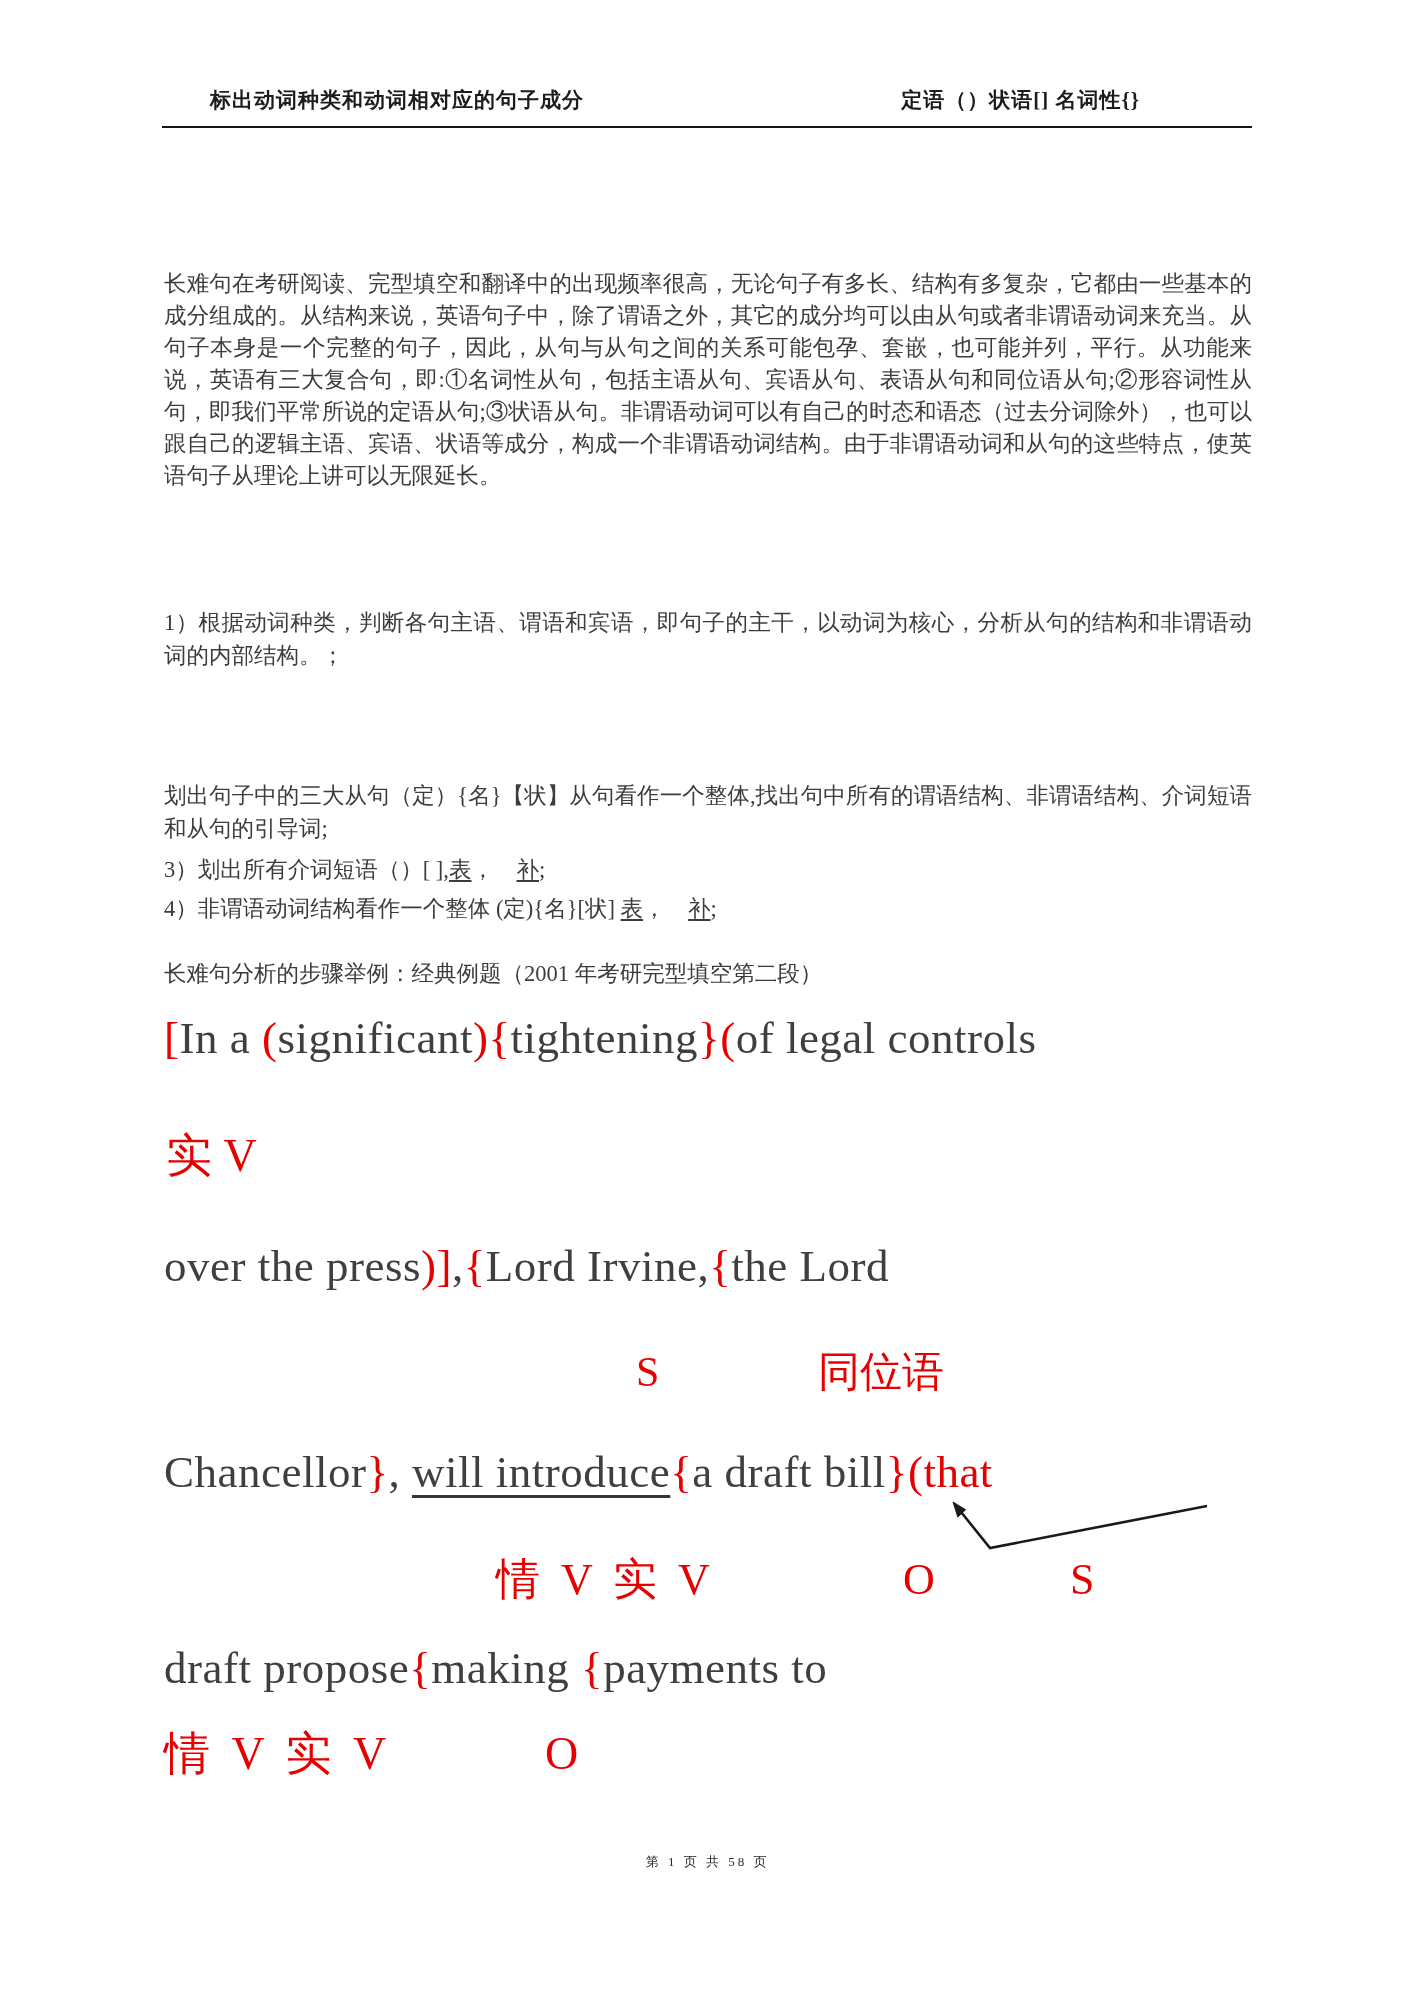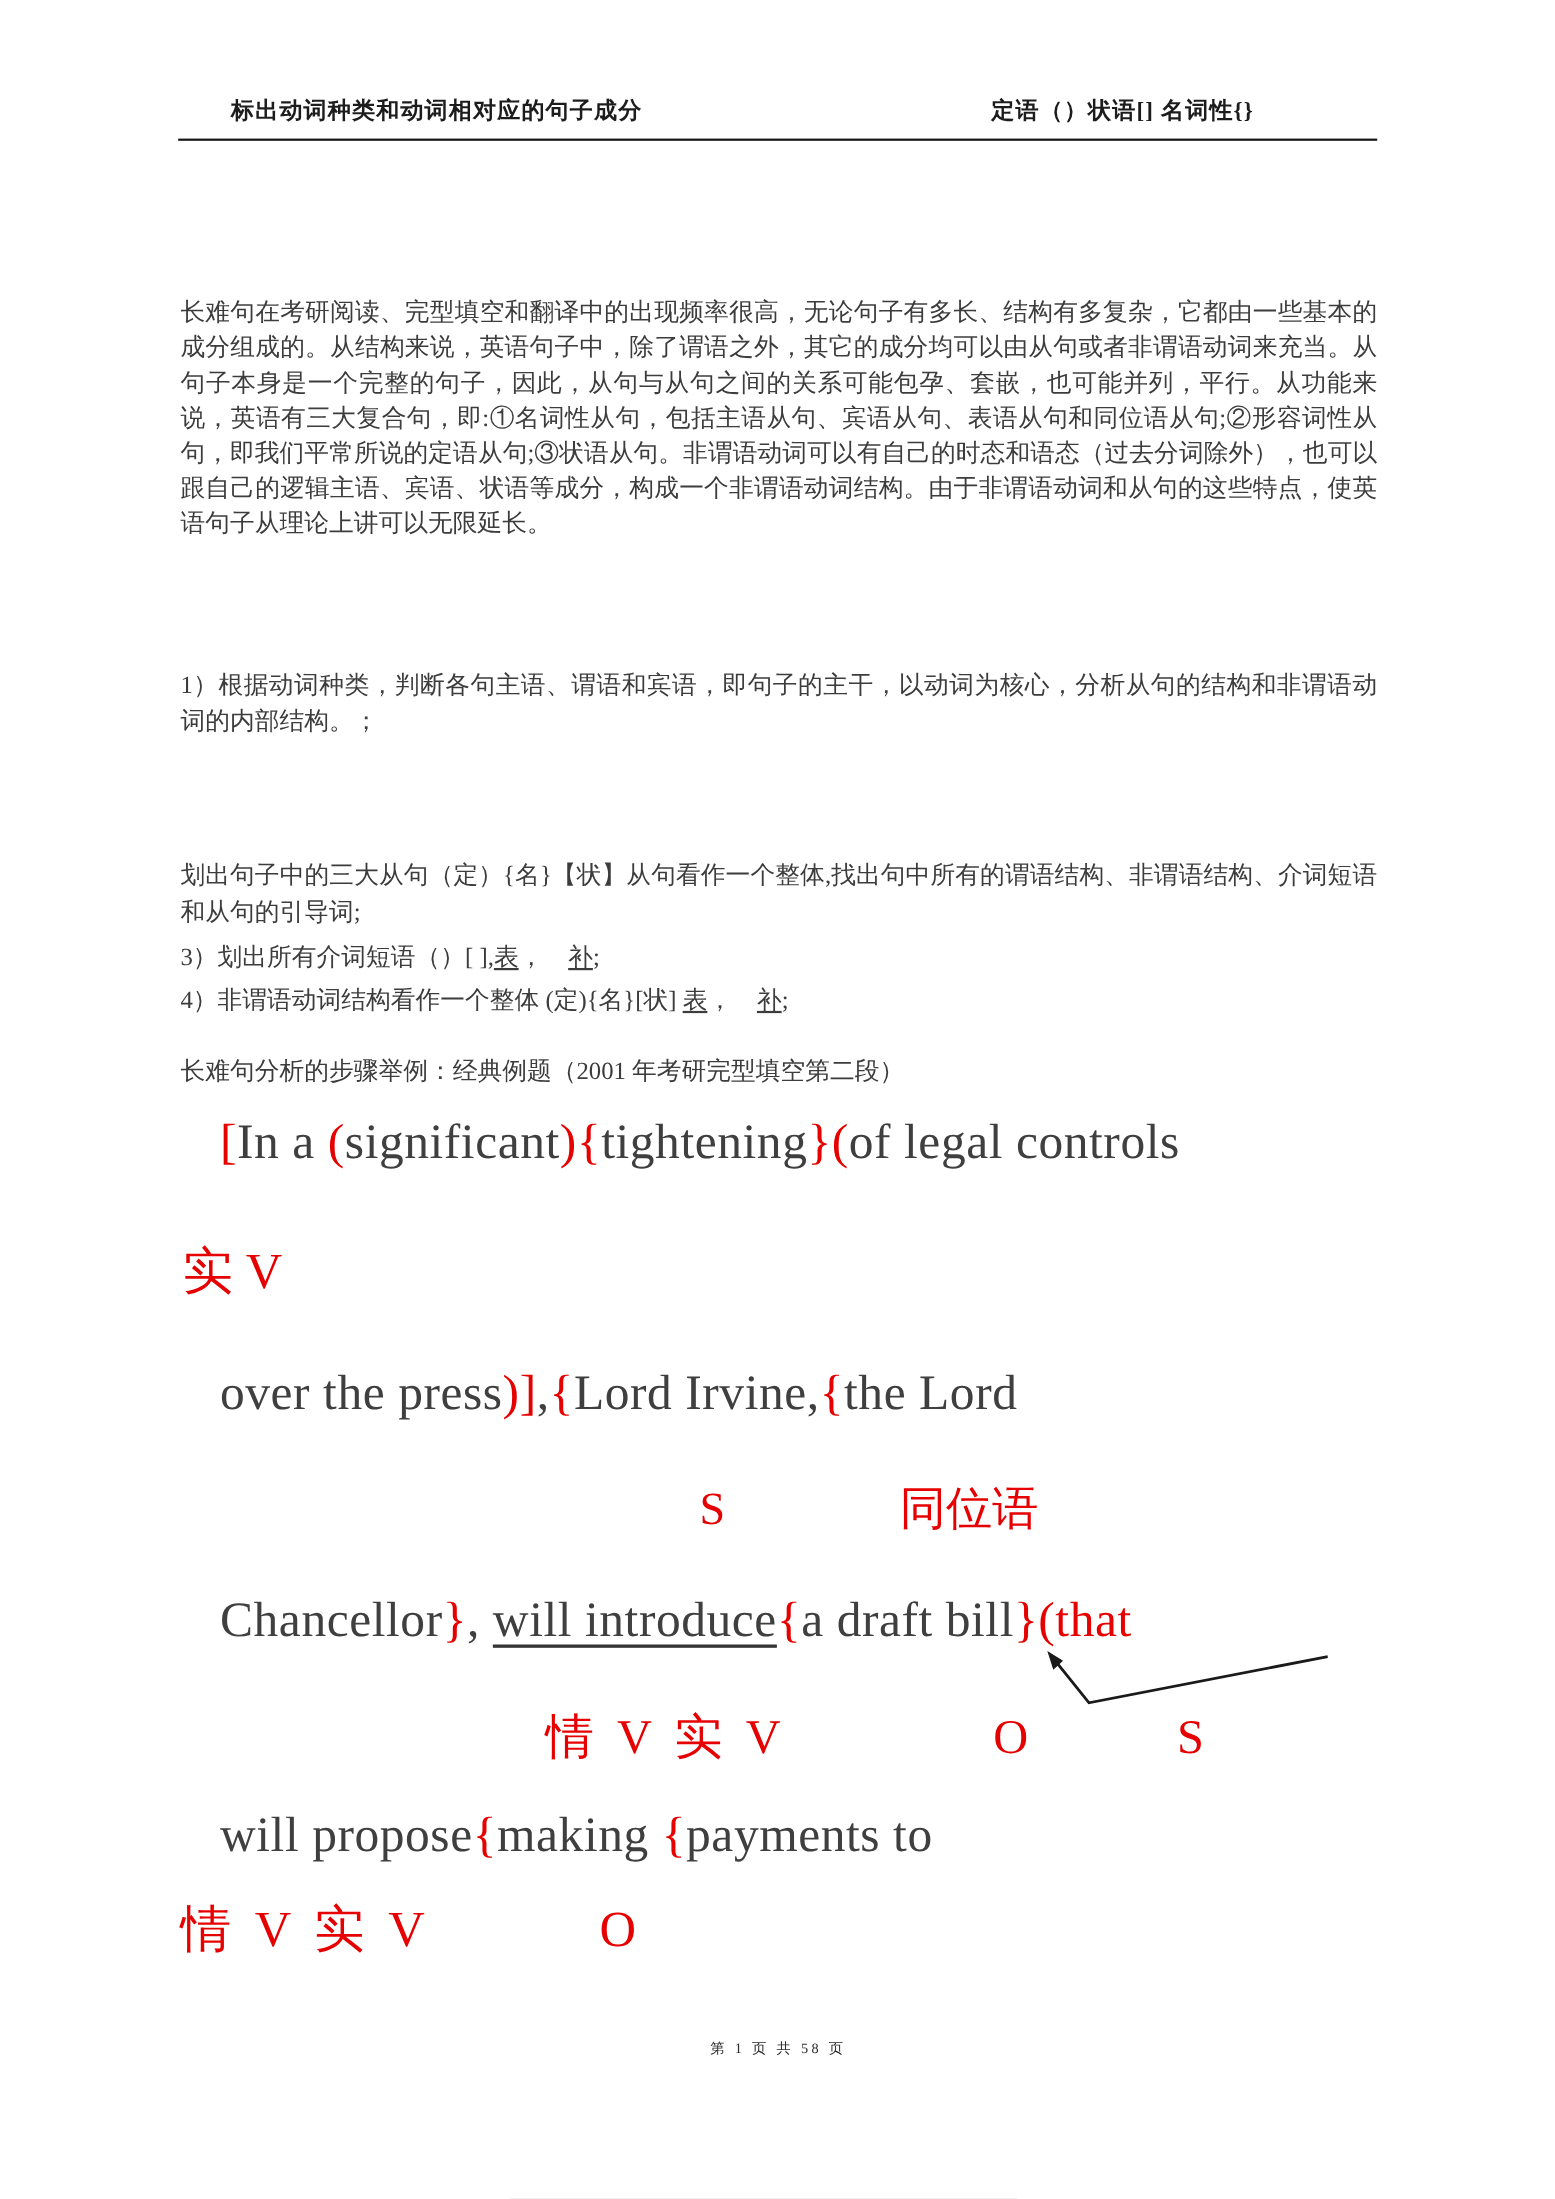--- a/index.html
+++ b/index.html
@@ -39,21 +39,21 @@
   .method2 { top:779px; line-height:33px; }
   .bodyblock p { margin:0; }
   .method2 .gap3 { margin-top:8px; }
   .method2 .gap4 { margin-top:6px; }
   .caption { top:958px; text-align:left; }
 
   
   .big {
     position:absolute; left:164px;
     font-size:45px; line-height:60px; color:#3f3f3f;
-    white-space:nowrap; letter-spacing:0.5px;margin-left:36px;
+    white-space:nowrap; letter-spacing:0.5px;
   }
   .red { color:var(--annotation_red,#e60000); }
   .u { text-decoration:underline; text-decoration-thickness:2px; text-underline-offset:3px; }
   .big .u { text-decoration-thickness:3px; text-underline-offset:8px; text-decoration-color:#343434; }
 
   .annot { position:absolute; font-size:44px; line-height:56px; color:var(--annotation_red,#e60000); white-space:nowrap; }
   .annot .abs { position:absolute; top:0; }
   .wsp { word-spacing:10px; }
 
   .arrow-svg { position:absolute; left:933px; top:1490px; }
@@ -105,21 +105,21 @@
     <path d="M 274 16 L 57 58 L 24 17" fill="none" stroke="#1a1a1a" stroke-width="2.6"></path>
     <polygon points="20,12 32.6,19.8 24.8,27" fill="#1a1a1a" stroke="#1a1a1a" stroke-width="1"></polygon>
   </svg>
 
   <div class="annot" style="left:0; top:1552px; width:1414px;">
     <span class="abs wsp" style="left:496px;">情 V 实 V</span>
     <span class="abs" style="left:903px;">O</span>
     <span class="abs" style="left:1070px;">S</span>
   </div>
 
-  <div class="big" style="top:1638px;"><span>will propose</span><span class="red">{</span><span>making </span><span class="red">{</span><span>payments to</span></div>
+  <div class="big" style="top:1638px;"><span>draft propose</span><span class="red">{</span><span>making </span><span class="red">{</span><span>payments to</span></div>
 
   <div class="annot" style="left:0; top:1726px; width:1414px; font-size:46px;">
     <span class="abs wsp" style="left:164px;">情 V 实 V</span>
     <span class="abs" style="left:545px;">O</span>
   </div>
 
   <div class="footer">第 1 页 共 58 页</div>
 
 </div>
 

